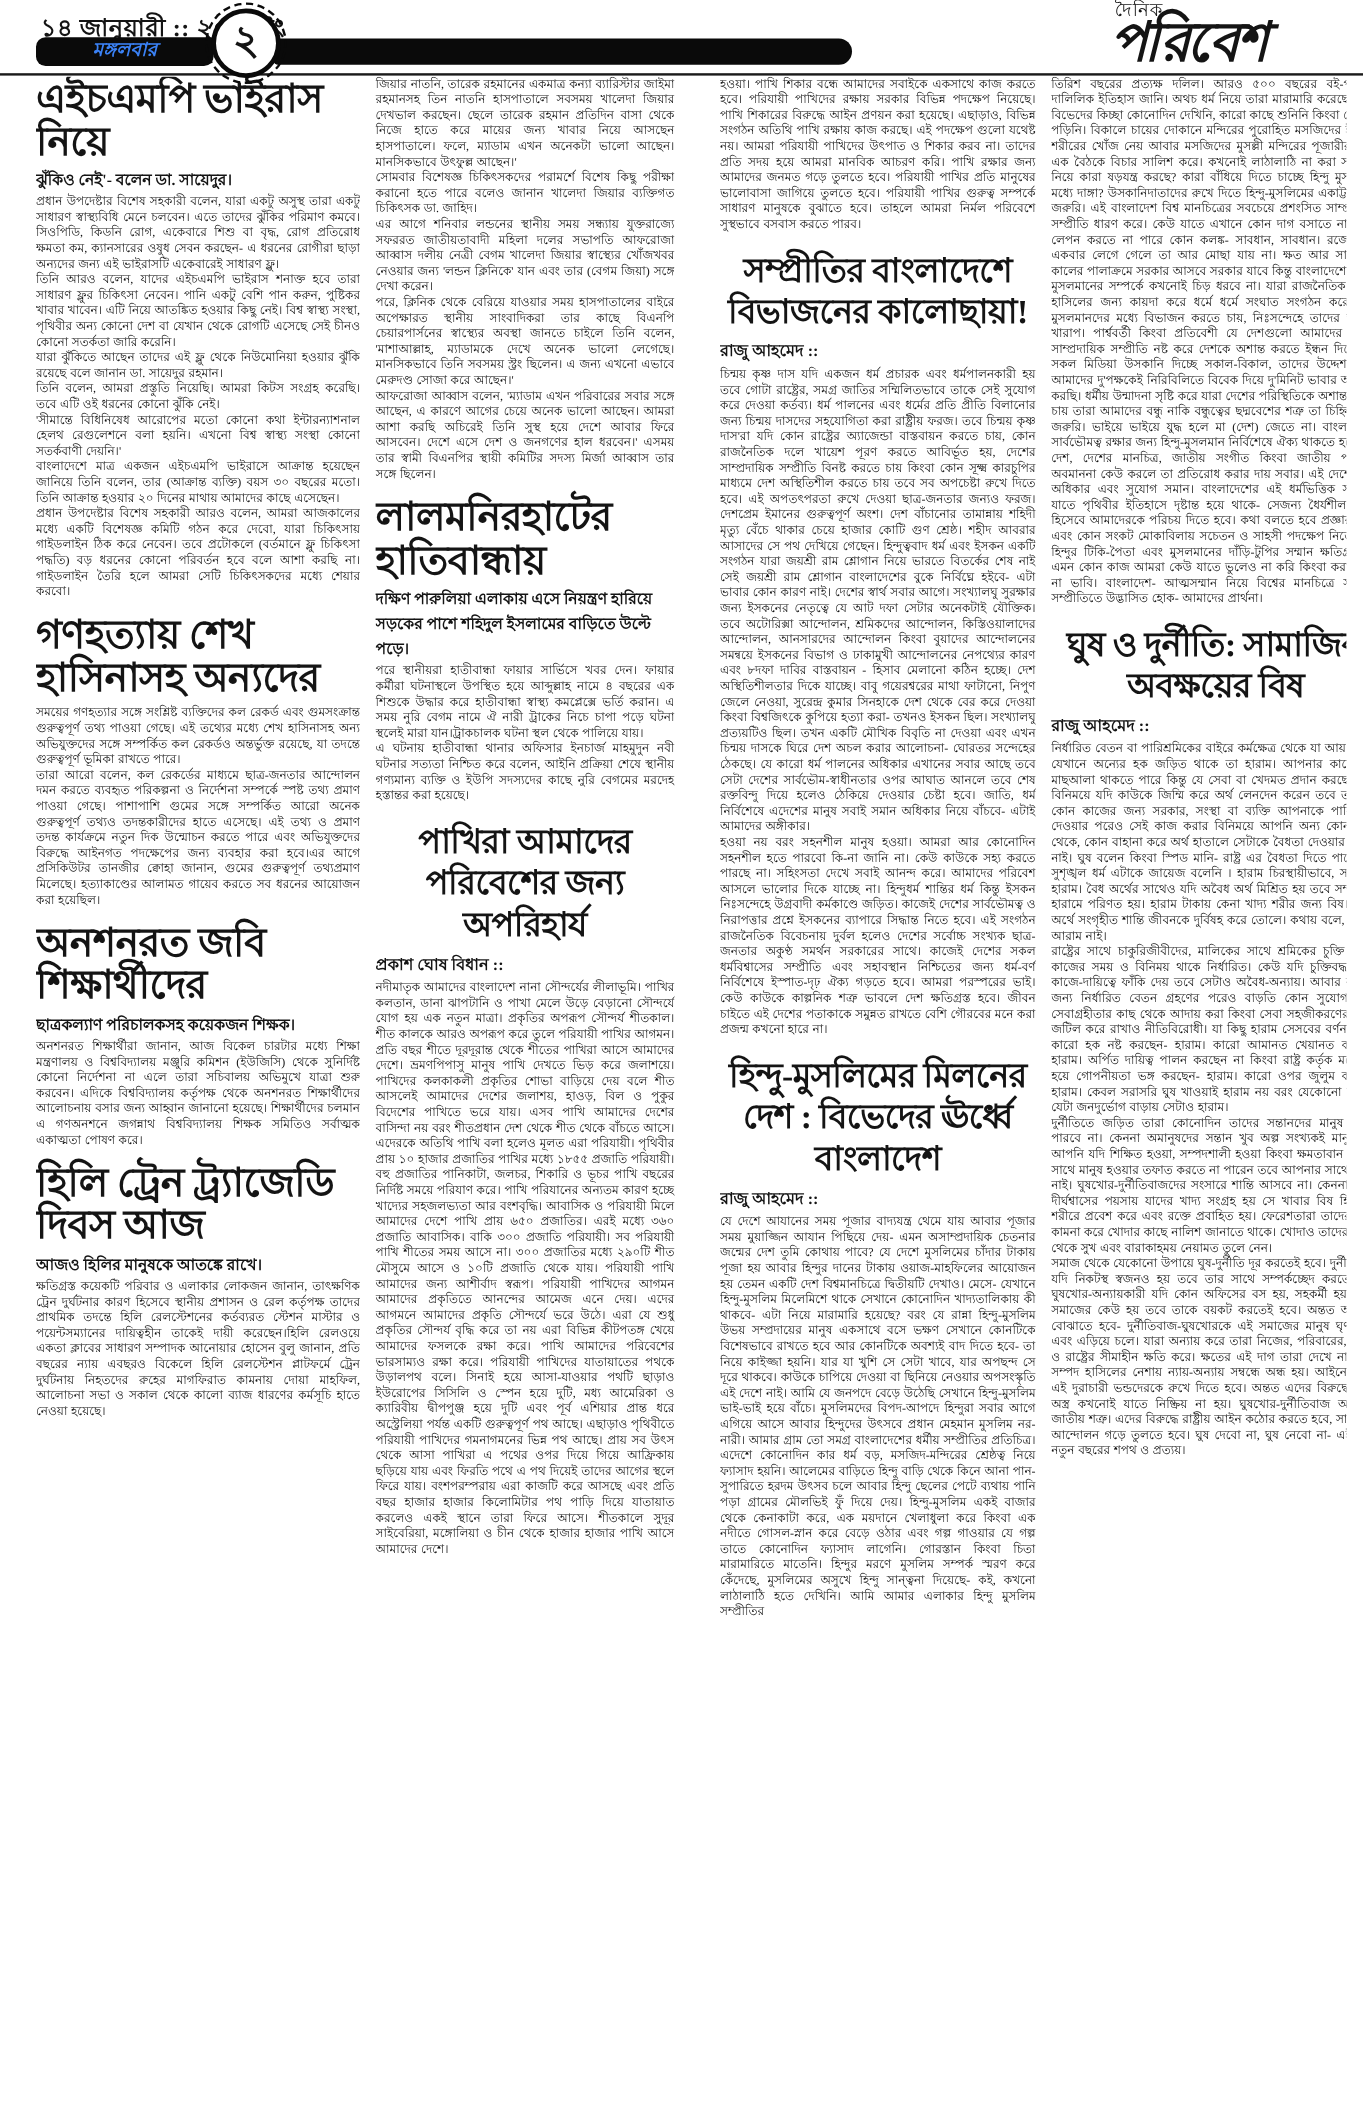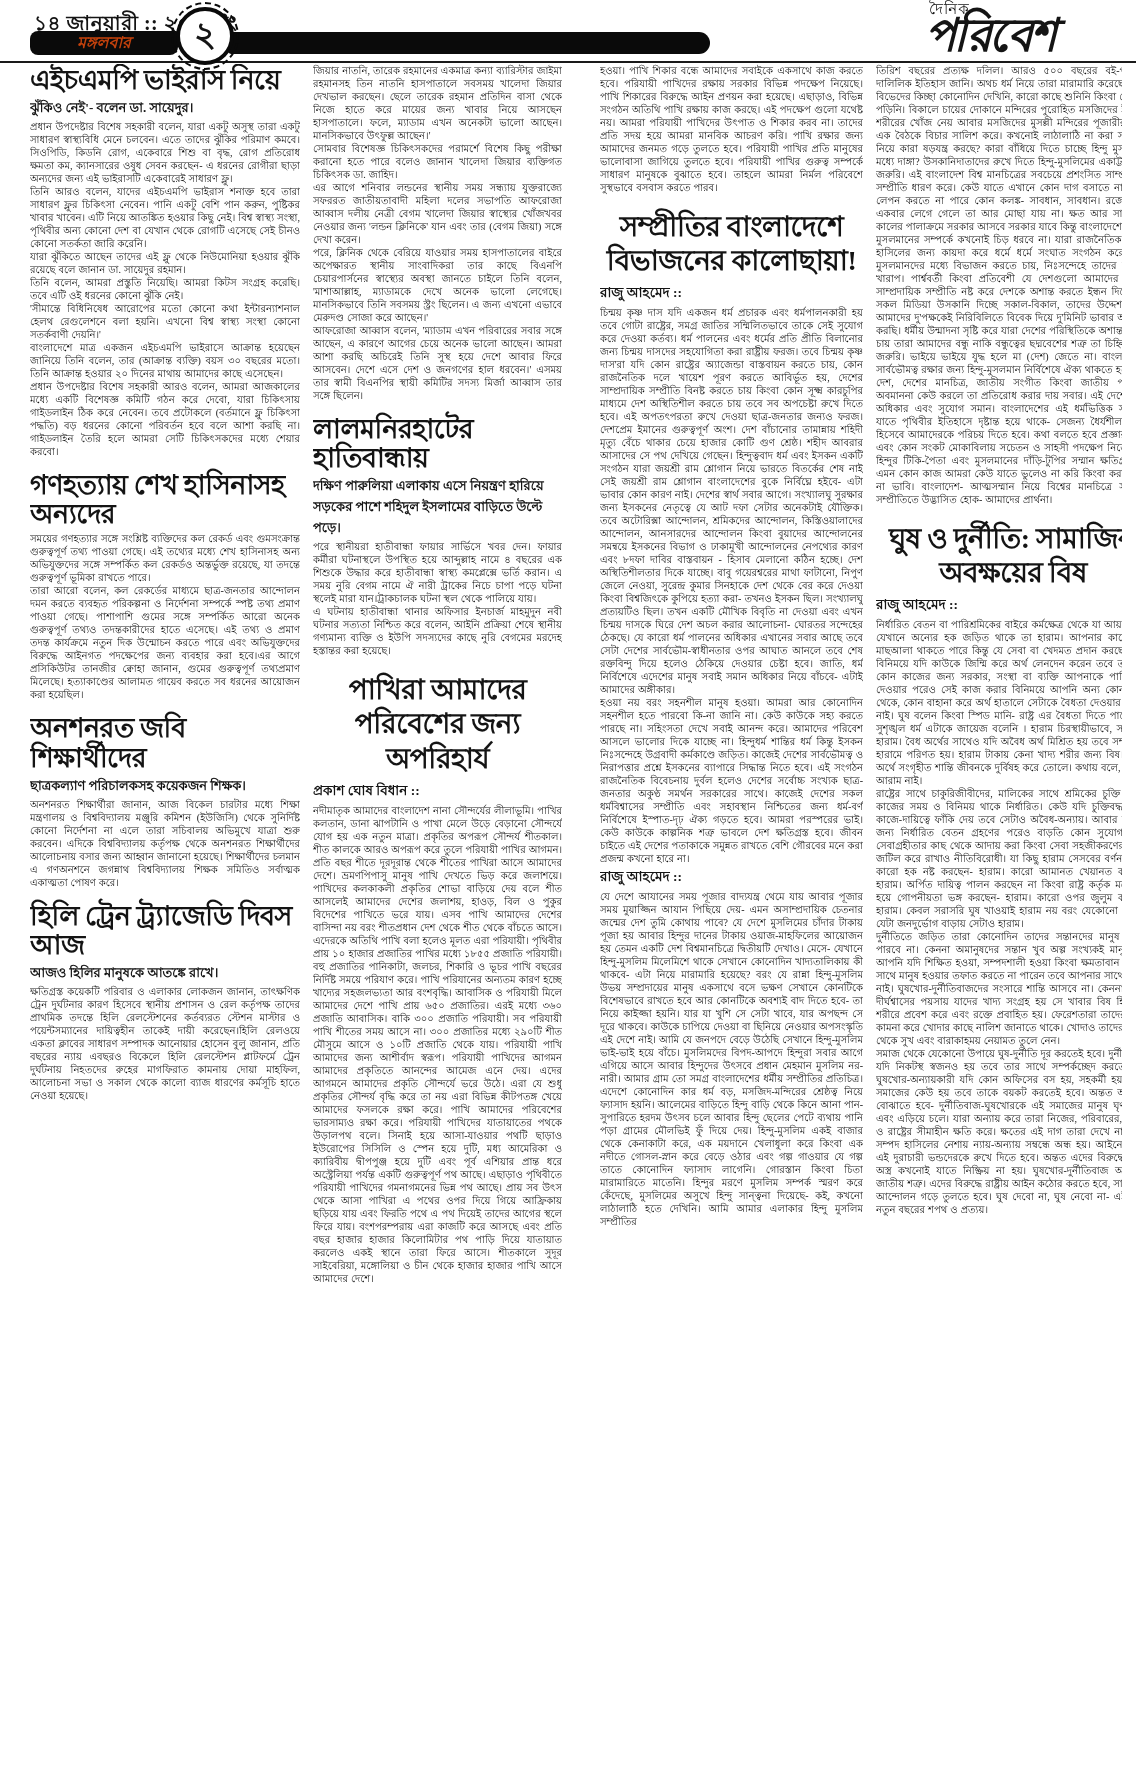--- a/index.html
+++ b/index.html
@@ -8,21 +8,21 @@
     background:#ffffff;color:#141414;
     font-family:"Liberation Serif","DejaVu Serif",serif;
   }
   
   .date-line{
     position:absolute;left:34px;top:8px;font-size:20px;font-weight:bold;
     letter-spacing:.5px;white-space:nowrap;
   }
   .day-bar{
     position:absolute;left:30px;top:31px;width:148px;height:24px;
-    background:#0a0a0a;border-radius:8px 2px 8px 8px;color:#c2410c;
+    background:#0a0a0a;border-radius:8px 2px 8px 8px;color:#3b82f6;
     font-weight:bold;font-style:italic;text-align:center;font-size:16px;line-height:24px;
   }
   .page-circle{
     position:absolute;left:176px;top:7px;width:50px;height:50px;border-radius:50%;
     background:#fff;border:4px solid #0a0a0a;outline:2px dashed #0a0a0a;outline-offset:3px;
     text-align:center;font-size:34px;font-weight:bold;line-height:48px;z-index:3;
   }
   .top-bar{
     position:absolute;left:228px;top:32px;width:482px;height:22px;
     background:#0a0a0a;border-radius:4px 12px 12px 4px;z-index:1;
@@ -35,21 +35,21 @@
   #cols{
     position:absolute;left:30px;top:64px;width:1092px;height:1700px;
     display:flex;gap:13px;overflow:hidden;
   }
   .col{overflow:hidden;}
   .col0{width:270px;flex:none;}
   .col1{width:249px;flex:none;}
   .col2{width:263px;flex:none;margin-left:25px;}
   .col3{width:274px;flex:none;}
   .h-left{
-    font-size:27px;font-weight:bold;line-height:1.08;margin:13px 0 3px;
+    font-size:33px;font-weight:bold;line-height:1.08;margin:13px 0 3px;
     letter-spacing:-.5px;
   }
   .col .h-left:first-child,.col .h-center:first-child{margin-top:2px;}
   .h-center{
     font-size:28px;font-weight:bold;text-align:center;line-height:1.22;
     margin:16px 0 4px;letter-spacing:-.5px;
   }
   .subhead{font-size:13px;font-weight:bold;margin:0 0 1px;}
   .byline{font-size:13.5px;font-weight:bold;margin:1px 0 1px;}
   p.b{
@@ -104,20 +104,21 @@
       <div class="h-center">পাখিরা আমাদের পরিবেশের জন্য অপরিহার্য</div>
       <div class="byline">প্রকাশ ঘোষ বিধান ::</div>
       <p class="b">নদীমাতৃক আমাদের বাংলাদেশ নানা সৌন্দর্যের লীলাভূমি। পাখির কলতান, ডানা ঝাপটানি ও পাখা মেলে উড়ে বেড়ানো সৌন্দর্যে যোগ হয় এক নতুন মাত্রা। প্রকৃতির অপরূপ সৌন্দর্য শীতকাল। শীত কালকে আরও অপরূপ করে তুলে পরিযায়ী পাখির আগমন। প্রতি বছর শীতে দূরদূরান্ত থেকে শীতের পাখিরা আসে আমাদের দেশে। ভ্রমণপিপাসু মানুষ পাখি দেখতে ভিড় করে জলাশয়ে। পাখিদের কলকাকলী প্রকৃতির শোভা বাড়িয়ে দেয় বলে শীত আসলেই আমাদের দেশের জলাশয়, হাওড়, বিল ও পুকুর বিদেশের পাখিতে ভরে যায়। এসব পাখি আমাদের দেশের বাসিন্দা নয় বরং শীতপ্রধান দেশ থেকে শীত থেকে বাঁচতে আসে। এদেরকে অতিথি পাখি বলা হলেও মূলত এরা পরিযায়ী। পৃথিবীর প্রায় ১০ হাজার প্রজাতির পাখির মধ্যে ১৮৫৫ প্রজাতি পরিযায়ী। বহু প্রজাতির পানিকাটা, জলচর, শিকারি ও ভূচর পাখি বছরের নির্দিষ্ট সময়ে পরিযাণ করে। পাখি পরিযানের অন্যতম কারণ হচ্ছে খাদ্যের সহজলভ্যতা আর বংশবৃদ্ধি। আবাসিক ও পরিযায়ী মিলে আমাদের দেশে পাখি প্রায় ৬৫০ প্রজাতির। এরই মধ্যে ৩৬০ প্রজাতি আবাসিক। বাকি ৩০০ প্রজাতি পরিযায়ী। সব পরিযায়ী পাখি শীতের সময় আসে না। ৩০০ প্রজাতির মধ্যে ২৯০টি শীত মৌসুমে আসে ও ১০টি প্রজাতি থেকে যায়। পরিযায়ী পাখি আমাদের জন্য আশীর্বাদ স্বরূপ। পরিযায়ী পাখিদের আগমন আমাদের প্রকৃতিতে আনন্দের আমেজ এনে দেয়। এদের আগমনে আমাদের প্রকৃতি সৌন্দর্যে ভরে উঠে। এরা যে শুধু প্রকৃতির সৌন্দর্য বৃদ্ধি করে তা নয় এরা বিভিন্ন কীটপতঙ্গ খেয়ে আমাদের ফসলকে রক্ষা করে। পাখি আমাদের পরিবেশের ভারসাম্যও রক্ষা করে। পরিযায়ী পাখিদের যাতায়াতের পথকে উড়ালপথ বলে। সিনাই হয়ে আসা-যাওয়ার পথটি ছাড়াও ইউরোপের সিসিলি ও স্পেন হয়ে দুটি, মধ্য আমেরিকা ও ক্যারিবীয় দ্বীপপুঞ্জ হয়ে দুটি এবং পূর্ব এশিয়ার প্রান্ত ধরে অস্ট্রেলিয়া পর্যন্ত একটি গুরুত্বপূর্ণ পথ আছে। এছাড়াও পৃথিবীতে পরিযায়ী পাখিদের গমনাগমনের ভিন্ন পথ আছে। প্রায় সব উৎস থেকে আসা পাখিরা এ পথের ওপর দিয়ে গিয়ে আফ্রিকায় ছড়িয়ে যায় এবং ফিরতি পথে এ পথ দিয়েই তাদের আগের স্থলে ফিরে যায়। বংশপরম্পরায় এরা কাজটি করে আসছে এবং প্রতি বছর হাজার হাজার কিলোমিটার পথ পাড়ি দিয়ে যাতায়াত করলেও একই স্থানে তারা ফিরে আসে। শীতকালে সুদূর সাইবেরিয়া, মঙ্গোলিয়া ও চীন থেকে হাজার হাজার পাখি আসে আমাদের দেশে।</p>
     </div>
     <div class="col col2">
       <p class="b">হওয়া। পাখি শিকার বন্ধে আমাদের সবাইকে একসাথে কাজ করতে হবে। পরিযায়ী পাখিদের রক্ষায় সরকার বিভিন্ন পদক্ষেপ নিয়েছে। পাখি শিকারের বিরুদ্ধে আইন প্রণয়ন করা হয়েছে। এছাড়াও, বিভিন্ন সংগঠন অতিথি পাখি রক্ষায় কাজ করছে। এই পদক্ষেপ গুলো যথেষ্ট নয়। আমরা পরিযায়ী পাখিদের উৎপাত ও শিকার করব না। তাদের প্রতি সদয় হয়ে আমরা মানবিক আচরণ করি। পাখি রক্ষার জন্য আমাদের জনমত গড়ে তুলতে হবে। পরিযায়ী পাখির প্রতি মানুষের ভালোবাসা জাগিয়ে তুলতে হবে। পরিযায়ী পাখির গুরুত্ব সম্পর্কে সাধারণ মানুষকে বুঝাতে হবে। তাহলে আমরা নির্মল পরিবেশে সুস্থভাবে বসবাস করতে পারব।</p>
       <div class="h-center">সম্প্রীতির বাংলাদেশে বিভাজনের কালোছায়া!</div>
       <div class="byline">রাজু আহমেদ ::</div>
       <p class="b">চিন্ময় কৃষ্ণ দাস যদি একজন ধর্ম প্রচারক এবং ধর্মপালনকারী হয় তবে গোটা রাষ্ট্রের, সমগ্র জাতির সম্মিলিতভাবে তাকে সেই সুযোগ করে দেওয়া কর্তব্য। ধর্ম পালনের এবং ধর্মের প্রতি প্রীতি বিলানোর জন্য চিন্ময় দাসদের সহযোগিতা করা রাষ্ট্রীয় ফরজ। তবে চিন্ময় কৃষ্ণ দাস'রা যদি কোন রাষ্ট্রের অ্যাজেন্ডা বাস্তবায়ন করতে চায়, কোন রাজনৈতিক দলে খায়েশ পূরণ করতে আবির্ভূত হয়, দেশের সাম্প্রদায়িক সম্প্রীতি বিনষ্ট করতে চায় কিংবা কোন সূক্ষ্ম কারচুপির মাধ্যমে দেশ অস্থিতিশীল করতে চায় তবে সব অপচেষ্টা রুখে দিতে হবে। এই অপতৎপরতা রুখে দেওয়া ছাত্র-জনতার জন্যও ফরজ। দেশপ্রেম ইমানের গুরুত্বপূর্ণ অংশ। দেশ বাঁচানোর তামান্নায় শহিদী মৃত্যু বেঁচে থাকার চেয়ে হাজার কোটি গুণ শ্রেষ্ঠ। শহীদ আবরার আসাদের সে পথ দেখিয়ে গেছেন। হিন্দুত্ববাদ ধর্ম এবং ইসকন একটি সংগঠন যারা জয়শ্রী রাম শ্লোগান নিয়ে ভারতে বিতর্কের শেষ নাই সেই জয়শ্রী রাম শ্লোগান বাংলাদেশের বুকে নির্বিঘ্নে হইবে- এটা ভাবার কোন কারণ নাই। দেশের স্বার্থ সবার আগে। সংখ্যালঘু সুরক্ষার জন্য ইসকনের নেতৃত্বে যে আট দফা সেটার অনেকটাই যৌক্তিক। তবে অটোরিক্সা আন্দোলন, শ্রমিকদের আন্দোলন, কিস্তিওয়ালাদের আন্দোলন, আনসারদের আন্দোলন কিংবা বুয়াদের আন্দোলনের সমন্বয়ে ইসকনের বিভাগ ও ঢাকামুখী আন্দোলনের নেপথ্যের কারণ এবং ৮দফা দাবির বাস্তবায়ন - হিসাব মেলানো কঠিন হচ্ছে। দেশ অস্থিতিশীলতার দিকে যাচ্ছে। বাবু গয়েরশ্বরের মাথা ফাটানো, নিপুণ জেলে নেওয়া, সুরেন্দ্র কুমার সিনহাকে দেশ থেকে বের করে দেওয়া কিংবা বিশ্বজিৎকে কুপিয়ে হত্যা করা- তখনও ইসকন ছিল। সংখ্যালঘু প্রত্যয়টিও ছিল। তখন একটি মৌখিক বিবৃতি না দেওয়া এবং এখন চিন্ময় দাসকে ঘিরে দেশ অচল করার আলোচনা- ঘোরতর সন্দেহের ঠেকছে। যে কারো ধর্ম পালনের অধিকার এখানের সবার আছে তবে সেটা দেশের সার্বভৌম-স্বাধীনতার ওপর আঘাত আনলে তবে শেষ রক্তবিন্দু দিয়ে হলেও ঠেকিয়ে দেওয়ার চেষ্টা হবে। জাতি, ধর্ম নির্বিশেষে এদেশের মানুষ সবাই সমান অধিকার নিয়ে বাঁচবে- এটাই আমাদের অঙ্গীকার।</p>
       <p class="b">হওয়া নয় বরং সহনশীল মানুষ হওয়া। আমরা আর কোনোদিন সহনশীল হতে পারবো কি-না জানি না। কেউ কাউকে সহ্য করতে পারছে না। সহিংসতা দেখে সবাই আনন্দ করে। আমাদের পরিবেশ আসলে ভালোর দিকে যাচ্ছে না। হিন্দুধর্ম শান্তির ধর্ম কিন্তু ইসকন নিঃসন্দেহে উগ্রবাদী কর্মকাণ্ডে জড়িত। কাজেই দেশের সার্বভৌমত্ব ও নিরাপত্তার প্রশ্নে ইসকনের ব্যাপারে সিদ্ধান্ত নিতে হবে। এই সংগঠন রাজনৈতিক বিবেচনায় দুর্বল হলেও দেশের সর্বোচ্চ সংখ্যক ছাত্র-জনতার অকুণ্ঠ সমর্থন সরকারের সাথে। কাজেই দেশের সকল ধর্মবিশ্বাসের সম্প্রীতি এবং সহাবস্থান নিশ্চিতের জন্য ধর্ম-বর্ণ নির্বিশেষে ইস্পাত-দৃঢ় ঐক্য গড়তে হবে। আমরা পরস্পরের ভাই। কেউ কাউকে কাল্পনিক শত্রু ভাবলে দেশ ক্ষতিগ্রস্ত হবে। জীবন চাইতে এই দেশের পতাকাকে সমুন্নত রাখতে বেশি গৌরবের মনে করা প্রজন্ম কখনো হারে না।</p>
+      <div class="h-center">হিন্দু-মুসলিমের মিলনের দেশ : বিভেদের ঊর্ধ্বে বাংলাদেশ</div>
       <div class="byline">রাজু আহমেদ ::</div>
       <p class="b">যে দেশে আযানের সময় পূজার বাদ্যযন্ত্র থেমে যায় আবার পূজার সময় মুয়াজ্জিন আযান পিছিয়ে দেয়- এমন অসাম্প্রদায়িক চেতনার জন্মের দেশ তুমি কোথায় পাবে? যে দেশে মুসলিমের চাঁদার টাকায় পূজা হয় আবার হিন্দুর দানের টাকায় ওয়াজ-মাহফিলের আয়োজন হয় তেমন একটি দেশ বিশ্বমানচিত্রে দ্বিতীয়টি দেখাও। মেসে- যেখানে হিন্দু-মুসলিম মিলেমিশে থাকে সেখানে কোনোদিন খাদ্যতালিকায় কী থাকবে- এটা নিয়ে মারামারি হয়েছে? বরং যে রান্না হিন্দু-মুসলিম উভয় সম্প্রদায়ের মানুষ একসাথে বসে ভক্ষণ সেখানে কোনটিকে বিশেষভাবে রাখতে হবে আর কোনটিকে অবশ্যই বাদ দিতে হবে- তা নিয়ে কাইজ্জা হয়নি। যার যা খুশি সে সেটা খাবে, যার অপছন্দ সে দূরে থাকবে। কাউকে চাপিয়ে দেওয়া বা ছিনিয়ে নেওয়ার অপসংস্কৃতি এই দেশে নাই। আমি যে জনপদে বেড়ে উঠেছি সেখানে হিন্দু-মুসলিম ভাই-ভাই হয়ে বাঁচে। মুসলিমদের বিপদ-আপদে হিন্দুরা সবার আগে এগিয়ে আসে আবার হিন্দুদের উৎসবে প্রধান মেহমান মুসলিম নর-নারী। আমার গ্রাম তো সমগ্র বাংলাদেশের ধর্মীয় সম্প্রীতির প্রতিচিত্র। এদেশে কোনোদিন কার ধর্ম বড়, মসজিদ-মন্দিরের শ্রেষ্ঠত্ব নিয়ে ফ্যাসাদ হয়নি। আলেমের বাড়িতে হিন্দু বাড়ি থেকে কিনে আনা পান-সুপারিতে হরদম উৎসব চলে আবার হিন্দু ছেলের পেটে ব্যথায় পানি পড়া গ্রামের মৌলভিই ফুঁ দিয়ে দেয়। হিন্দু-মুসলিম একই বাজার থেকে কেনাকাটা করে, এক ময়দানে খেলাধুলা করে কিংবা এক নদীতে গোসল-স্নান করে বেড়ে ওঠার এবং গল্প গাওয়ার যে গল্প তাতে কোনোদিন ফ্যাসাদ লাগেনি। গোরস্তান কিংবা চিতা মারামারিতে মাতেনি। হিন্দুর মরণে মুসলিম সম্পর্ক স্মরণ করে কেঁদেছে, মুসলিমের অসুখে হিন্দু সান্ত্বনা দিয়েছে- কই, কখনো লাঠালাঠি হতে দেখিনি। আমি আমার এলাকার হিন্দু মুসলিম সম্প্রীতির</p>
     </div>
     <div class="col col3">
       <p class="b">তিরিশ বছরের প্রত্যক্ষ দলিল। আরও ৫০০ বছরের বই-পুস্তকের দালিলিক ইতিহাস জানি। অথচ ধর্ম নিয়ে তারা মারামারি করেছে- এমন বিভেদের কিচ্ছা কোনোদিন দেখিনি, কারো কাছে শুনিনি কিংবা কোথাও পড়িনি। বিকালে চায়ের দোকানে মন্দিরের পুরোহিত মসজিদের ইমামের শরীরের খোঁজ নেয় আবার মসজিদের মুসল্লী মন্দিরের পূজারীর সাথে এক বৈঠকে বিচার সালিশ করে। কখনোই লাঠালাঠি না করা সমাজটি নিয়ে কারা ষড়যন্ত্র করছে? কারা বাঁধিয়ে দিতে চাচ্ছে হিন্দু মুসলিমের মধ্যে দাঙ্গা? উসকানিদাতাদের রুখে দিতে হিন্দু-মুসলিমের একাট্টা হওয়া জরুরি। এই বাংলাদেশ বিশ্ব মানচিত্রের সবচেয়ে প্রশংসিত সাম্প্রদায়িক সম্প্রীতি ধারণ করে। কেউ যাতে এখানে কোন দাগ বসাতে না পারে। লেপন করতে না পারে কোন কলঙ্ক- সাবধান, সাবধান। রজের দাগ একবার লেগে গেলে তা আর মোছা যায় না। ক্ষত আর সারে না। কালের পালাক্রমে সরকার আসবে সরকার যাবে কিন্তু বাংলাদেশের হিন্দু-মুসলমানের সম্পর্কে কখনোই চিড় ধরবে না। যারা রাজনৈতিক ফায়দা হাসিলের জন্য কায়দা করে ধর্মে ধর্মে সংঘাত সংগঠন করে হিন্দু-মুসলমানদের মধ্যে বিভাজন করতে চায়, নিঃসন্দেহে তাদের উদ্দেশ্য খারাপ। পার্শ্ববর্তী কিংবা প্রতিবেশী যে দেশগুলো আমাদের দেশের সাম্প্রদায়িক সম্প্রীতি নষ্ট করে দেশকে অশান্ত করতে ইন্ধন দিচ্ছে, যে সকল মিডিয়া উসকানি দিচ্ছে সকাল-বিকাল, তাদের উদ্দেশ্য নিয়ে আমাদের দু'পক্ষকেই নিরিবিলিতে বিবেক দিয়ে দু'মিনিট ভাবার অনুরোধ করছি। ধর্মীয় উন্মাদনা সৃষ্টি করে যারা দেশের পরিস্থিতিকে অশান্ত করতে চায় তারা আমাদের বন্ধু নাকি বন্ধুত্বের ছদ্মবেশের শত্রু তা চিহ্নিত করা জরুরি। ভাইয়ে ভাইয়ে যুদ্ধ হলে মা (দেশ) জেতে না। বাংলাদেশের সার্বভৌমত্ব রক্ষার জন্য হিন্দু-মুসলমান নির্বিশেষে ঐক্য থাকতে হবে। এই দেশ, দেশের মানচিত্র, জাতীয় সংগীত কিংবা জাতীয় পতাকার অবমাননা কেউ করলে তা প্রতিরোধ করার দায় সবার। এই দেশে সবার অধিকার এবং সুযোগ সমান। বাংলাদেশের এই ধর্মভিত্তিক সম্প্রীতি যাতে পৃথিবীর ইতিহাসে দৃষ্টান্ত হয়ে থাকে- সেজন্য ধৈর্যশীল জাতি হিসেবে আমাদেরকে পরিচয় দিতে হবে। কথা বলতে হবে প্রজ্ঞার সাথে এবং কোন সংকট মোকাবিলায় সচেতন ও সাহসী পদক্ষেপ নিতে হবে। হিন্দুর টিকি-পৈতা এবং মুসলমানের দাঁড়ি-টুপির সম্মান ক্ষতিগ্রস্ত হয় এমন কোন কাজ আমরা কেউ যাতে ভুলেও না করি কিংবা করার কথা না ভাবি। বাংলাদেশ- আত্মসম্মান নিয়ে বিশ্বের মানচিত্রে সভ্যতা-সম্প্রীতিতে উদ্ভাসিত হোক- আমাদের প্রার্থনা।</p>
       <div class="h-center">ঘুষ ও দুর্নীতি: সামাজিক অবক্ষয়ের বিষ</div>
       <div class="byline">রাজু আহমেদ ::</div>
       <p class="b">নির্ধারিত বেতন বা পারিশ্রমিকের বাইরে কর্মক্ষেত্র থেকে যা আয় করেন, যেখানে অন্যের হক জড়িত থাকে তা হারাম। আপনার কাছে ভিন্ন মাছআলা থাকতে পারে কিন্তু যে সেবা বা খেদমত প্রদান করছেন তার বিনিময়ে যদি কাউকে জিম্মি করে অর্থ লেনদেন করেন তবে তা বিষ। কোন কাজের জন্য সরকার, সংস্থা বা ব্যক্তি আপনাকে পারিশ্রমিক দেওয়ার পরেও সেই কাজ করার বিনিময়ে আপনি অন্য কোন উৎস থেকে, কোন বাহানা করে অর্থ হাতালে সেটাকে বৈধতা দেওয়ার সুযোগ নাই। ঘুষ বলেন কিংবা স্পিড মানি- রাষ্ট্র এর বৈধতা দিতে পারে কিন্তু সুশৃঙ্খল ধর্ম এটাকে জায়েজ বলেনি । হারাম চিরস্থায়ীভাবে, সর্বকালে হারাম। বৈধ অর্থের সাথেও যদি অবৈধ অর্থ মিশ্রিত হয় তবে সম্পূর্ণটাই হারামে পরিণত হয়। হারাম টাকায় কেনা খাদ্য শরীর জন্য বিষ। হারাম অর্থে সংগৃহীত শান্তি জীবনকে দুর্বিষহ করে তোলে। কথায় বলে, হারামে আরাম নাই।</p>
       <p class="b">রাষ্ট্রের সাথে চাকুরিজীবীদের, মালিকের সাথে শ্রমিকের চুক্তি থাকে। কাজের সময় ও বিনিময় থাকে নির্ধারিত। কেউ যদি চুক্তিবদ্ধ সময়ে কাজে-দায়িত্বে ফাঁকি দেয় তবে সেটাও অবৈধ-অন্যায়। আবার কাজের জন্য নির্ধারিত বেতন গ্রহণের পরেও বাড়তি কোন সুযোগ-সুবিধা সেবাগ্রহীতার কাছ থেকে আদায় করা কিংবা সেবা সহজীকরণের বদলে জটিল করে রাখাও নীতিবিরোধী। যা কিছু হারাম সেসবের বর্ণনা স্পষ্ট। কারো হক নষ্ট করছেন- হারাম। কারো আমানত খেয়ানত করছেন- হারাম। অর্পিত দায়িত্ব পালন করছেন না কিংবা রাষ্ট্র কর্তৃক মনোনীত হয়ে গোপনীয়তা ভঙ্গ করছেন- হারাম। কারো ওপর জুলুম করছেন- হারাম। কেবল সরাসরি ঘুষ খাওয়াই হারাম নয় বরং যেকোনো দুর্নীতি- যেটা জনদুর্ভোগ বাড়ায় সেটাও হারাম।</p>
       <p class="b">দুর্নীতিতে জড়িত তারা কোনোদিন তাদের সন্তানদের মানুষ করতে পারবে না। কেননা অমানুষদের সন্তান খুব অল্প সংখ্যকই মানুষ হয়। আপনি যদি শিক্ষিত হওয়া, সম্পদশালী হওয়া কিংবা ক্ষমতাবান হওয়ার সাথে মানুষ হওয়ার তফাত করতে না পারেন তবে আপনার সাথে বিতর্ক নাই। ঘুষখোর-দুর্নীতিবাজদের সংসারে শান্তি আসবে না। কেননা কারো দীর্ঘশ্বাসের পয়সায় যাদের খাদ্য সংগ্রহ হয় সে খাবার বিষ হিসেবেই শরীরে প্রবেশ করে এবং রক্তে প্রবাহিত হয়। ফেরেশতারা তাদের ধ্বংস কামনা করে খোদার কাছে নালিশ জানাতে থাকে। খোদাও তাদের জীবন থেকে সুখ এবং বারাকাহময় নেয়ামত তুলে নেন।</p>

